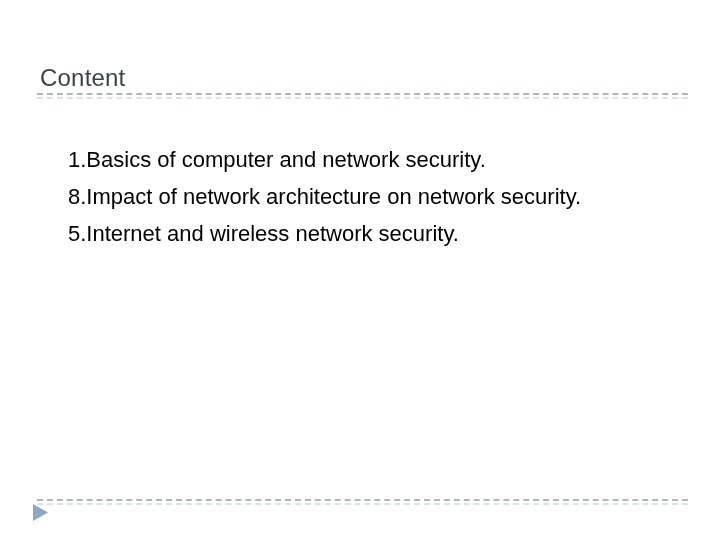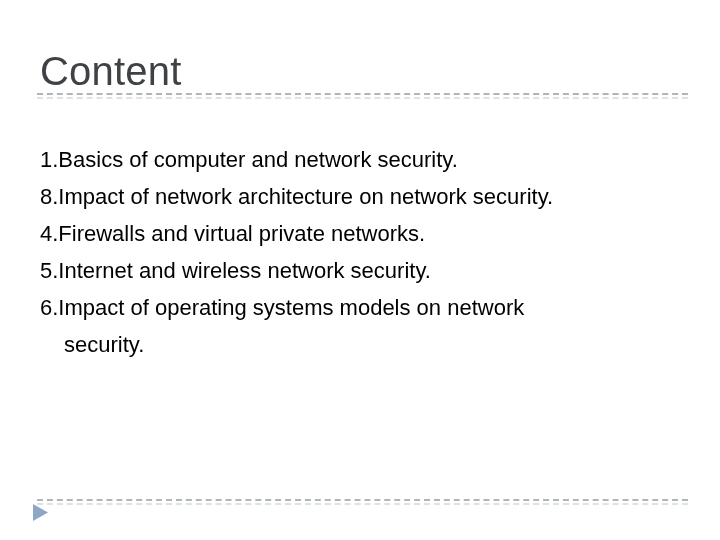--- a/index.html
+++ b/index.html
@@ -17,22 +17,22 @@
     background: #ffffff;
   }
   .slide {
     position: relative;
     width: 720px; height: 540px;
     background: var(--slide-bg);
     overflow: hidden;
   }
   .slide-title {
     position: absolute;
-    left: 40px; top: 54px;
-    font-size: 40px;
+    left: 40px; top: 61px;
+    font-size: 24px;
     line-height: 34px;
     font-weight: 400;
     color: var(--title-color);
     letter-spacing: 0.2px;
   }
   .divider {
     position: absolute;
     left: 37px;
     width: 651px;
     height: 0;
@@ -52,44 +52,42 @@
     left: 40px; top: 141px;
     width: 616px;
     font-size: 22px;
     line-height: 37px;
     color: var(--text-color);
   }
   .list-item {
     padding-left: 24px;
     text-indent: -24px;
     white-space: pre-wrap;
+    margin-left: 28px;
   }
   .footer-arrow {
     position: absolute;
     left: 33px; top: 504px;
     width: 15px; height: 17px;
   }
   .footer-arrow svg { display: block; }
 </style>
 </head>
 <body>
 
 <div class="slide">
 
   <div class="slide-title">Content</div>
 
   <div class="divider divider-top"></div>
 
   <div class="content-list">
     <div class="list-item">1.Basics of computer and network security.</div>
     <div class="list-item">8.Impact of network architecture on network security.</div>
-    <div class="list-item">4.Firewalls and virtual private networks.</div>
     <div class="list-item">5.Internet and wireless network security.</div>
-    <div class="list-item">6.Impact of operating systems models on network
-security.</div>
   </div>
 
   <div class="divider divider-bottom"></div>
 
   <div class="footer-arrow">
     <svg width="15" height="17" viewBox="0 0 15 17" xmlns="http://www.w3.org/2000/svg">
       <polygon points="0,0 15,8.5 0,17" fill="var(--accent-color)"></polygon>
     </svg>
   </div>
 

